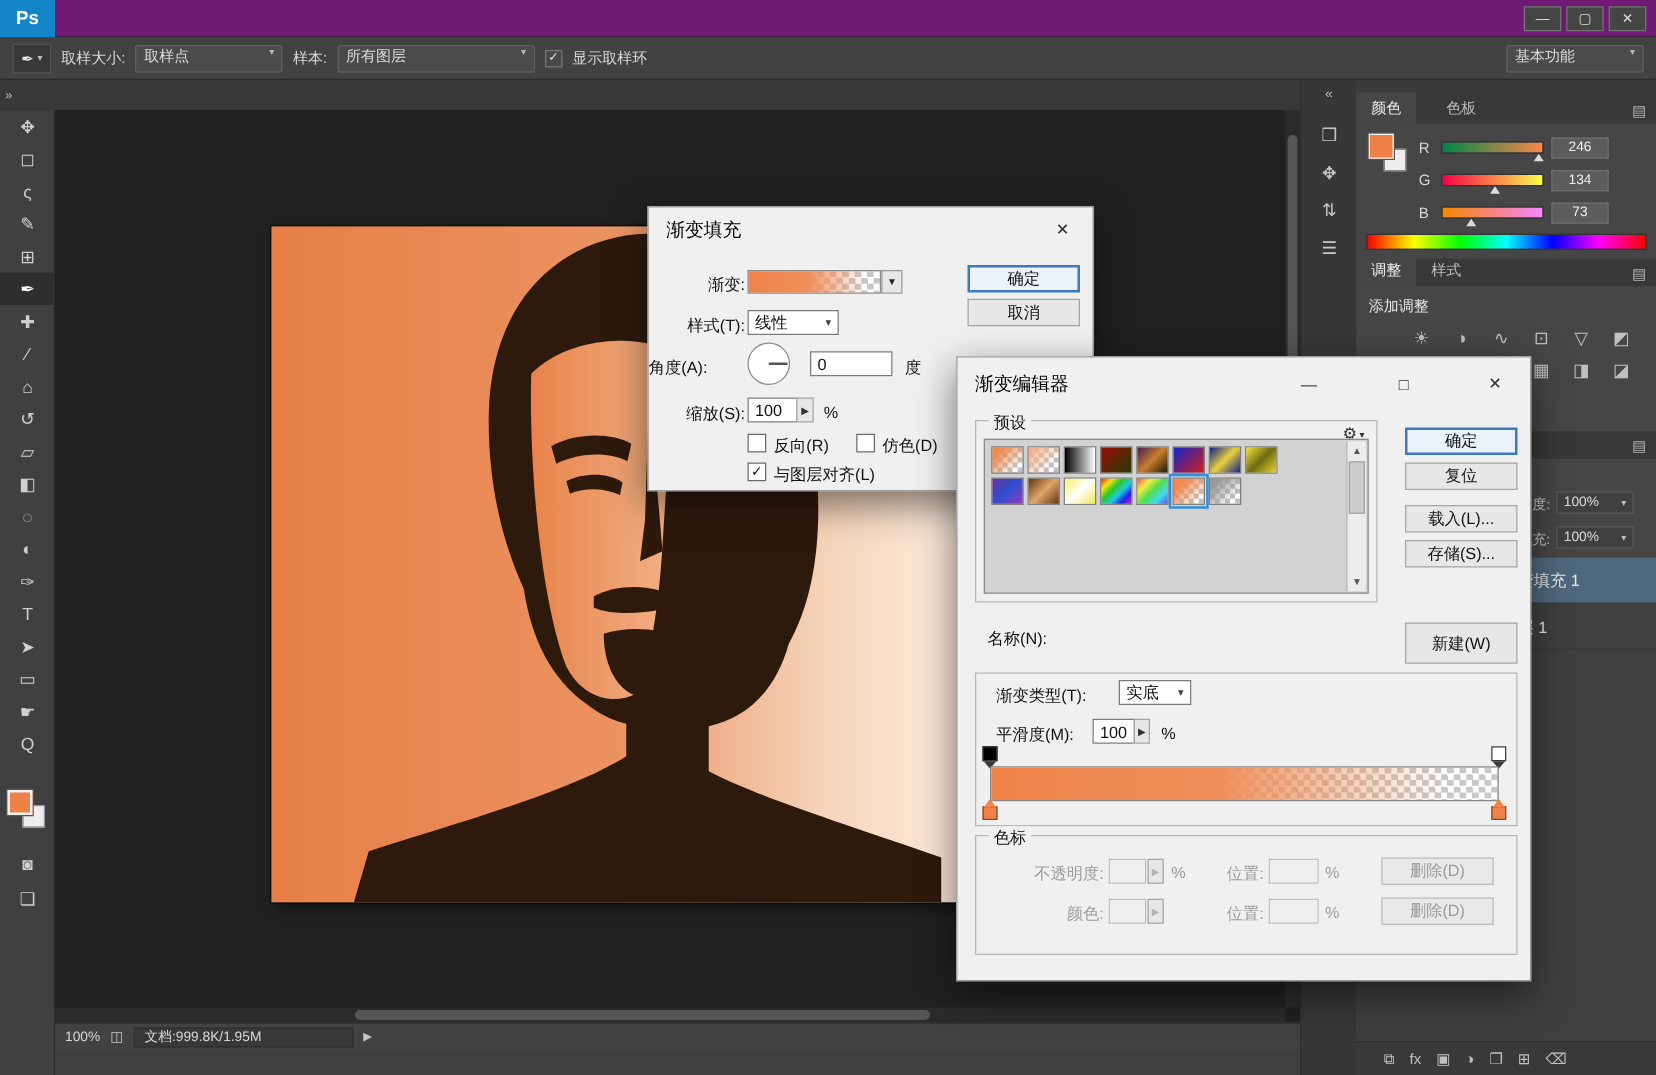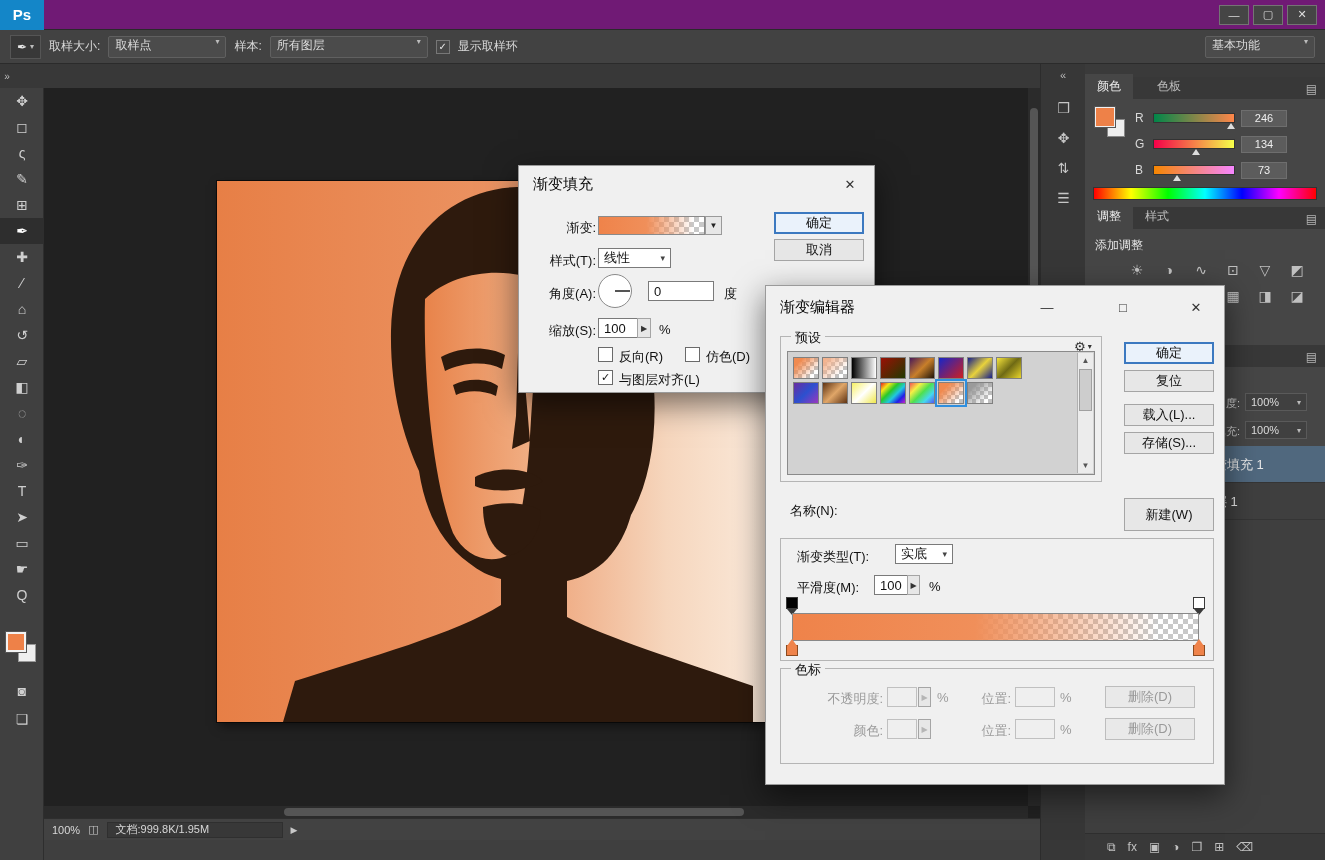--- a/index.html
+++ b/index.html
@@ -419,21 +419,21 @@
       <div class="grad-fill" id="gfd-grad-fill" style="background: linear-gradient(to right, rgb(239, 131, 74), rgb(240, 143, 90) 45%, rgba(240, 143, 90, 0) 90%);"></div>
     </div>
     <div class="drop-btn" style="left:186px;top:50px;width:17px;height:19px;">▼</div>
     <div class="w-btn primary" style="left:255px;top:46px;width:90px;height:22px;">确定</div>
     <div class="w-btn" style="left:255px;top:73px;width:90px;height:22px;">取消</div>
     <span class="w-label" style="left:0;top:86px;width:77px;text-align:right;">样式(T):</span>
     <div class="sel" style="left:79px;top:82px;width:73px;height:20px;">
       <span>线性</span>
       <span class="car">▾</span>
     </div>
-    <span class="w-label" style="left:0;top:119px;width:77px;text-align:right;">角度(A):</span>
+    <span class="w-label" style="left:0;top:119px;width:77px;">角度(A):</span>
     <div class="dial" style="left:79px;top:108px;"></div>
     <div class="w-input" style="left:129px;top:115px;width:66px;height:20px;">0</div>
     <span class="w-label" style="left:205px;top:119px;">度</span>
     <span class="w-label" style="left:0;top:156px;width:77px;text-align:right;">缩放(S):</span>
     <div class="w-input" style="left:79px;top:152px;width:40px;height:20px;">100</div>
     <div class="spin" style="left:118px;top:152px;width:14px;height:20px;">▶</div>
     <span class="w-label" style="left:140px;top:156px;">%</span>
     <div class="cb" style="left:79px;top:181px;"></div>
     <span class="w-label" style="left:100px;top:182px;">反向(R)</span>
     <div class="cb" style="left:166px;top:181px;"></div>

